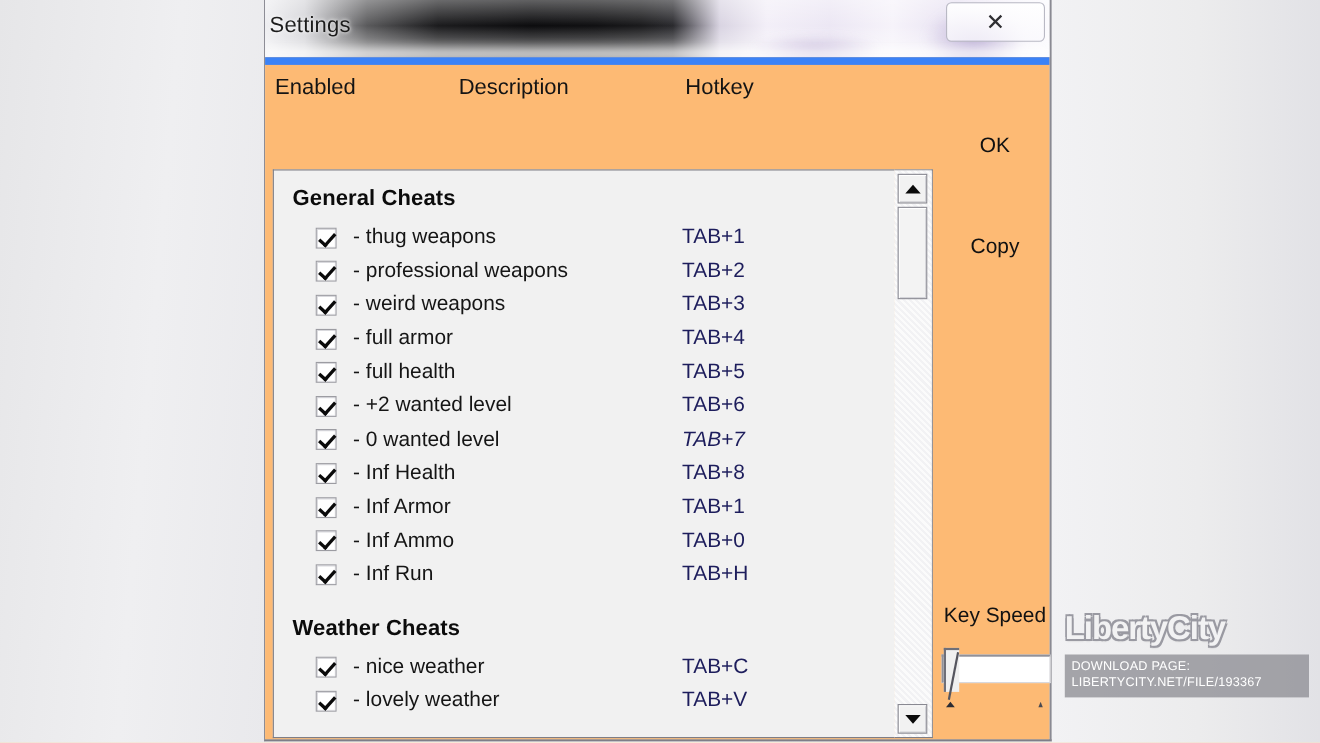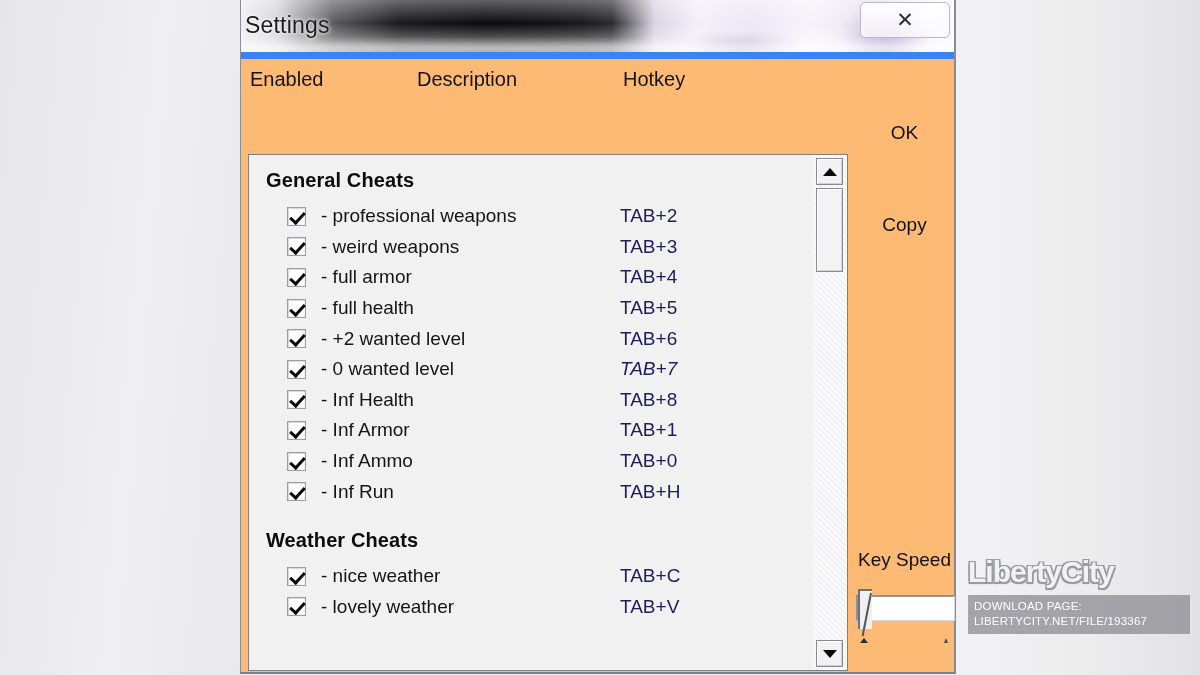--- a/index.html
+++ b/index.html
@@ -78,21 +78,21 @@
   }
   .title-blob2 {
     position: absolute;
     left: 600px; bottom: -14px; width: 90px; height: 60px;
     background: radial-gradient(ellipse at center, rgba(150,130,190,0.55) 0%, rgba(150,130,190,0) 70%);
     filter: blur(5px);
   }
   .window-title {
     position: absolute;
     left: 4px; top: 12px;
-    font-size: 23px;
+    font-size: 20px;
     color: #1c1c1c;
     letter-spacing: 0.2px;
     text-shadow: 0 0 3px rgba(255,255,255,0.95), 0 0 6px rgba(255,255,255,0.8);
     z-index: 3;
   }
   .close-btn {
     position: absolute;
     right: 4px; top: 2px;
     width: 90px; height: 36px;
     border: 1px solid #b9b9c4;
@@ -369,20 +369,25 @@
       <div class="col-head col-enabled">Enabled</div>
       <div class="col-head col-desc">Description</div>
       <div class="col-head col-hotkey">Hotkey</div>
     </div>
 
     <div class="listbox">
       <div class="list-inner" id="list-inner">
           <div class="group-title">General Cheats</div>
           <div class="row">
             <div class="chk"></div>
+            <div class="row-desc">- thug weapons</div>
+            <div class="row-hotkey" style="color: rgb(29, 29, 92);">TAB+1</div>
+          </div>
+          <div class="row">
+            <div class="chk"></div>
             <div class="row-desc">- professional weapons</div>
             <div class="row-hotkey" style="color: rgb(29, 29, 92);">TAB+2</div>
           </div>
           <div class="row">
             <div class="chk"></div>
             <div class="row-desc">- weird weapons</div>
             <div class="row-hotkey" style="color: rgb(29, 29, 92);">TAB+3</div>
           </div>
           <div class="row">
             <div class="chk"></div>

